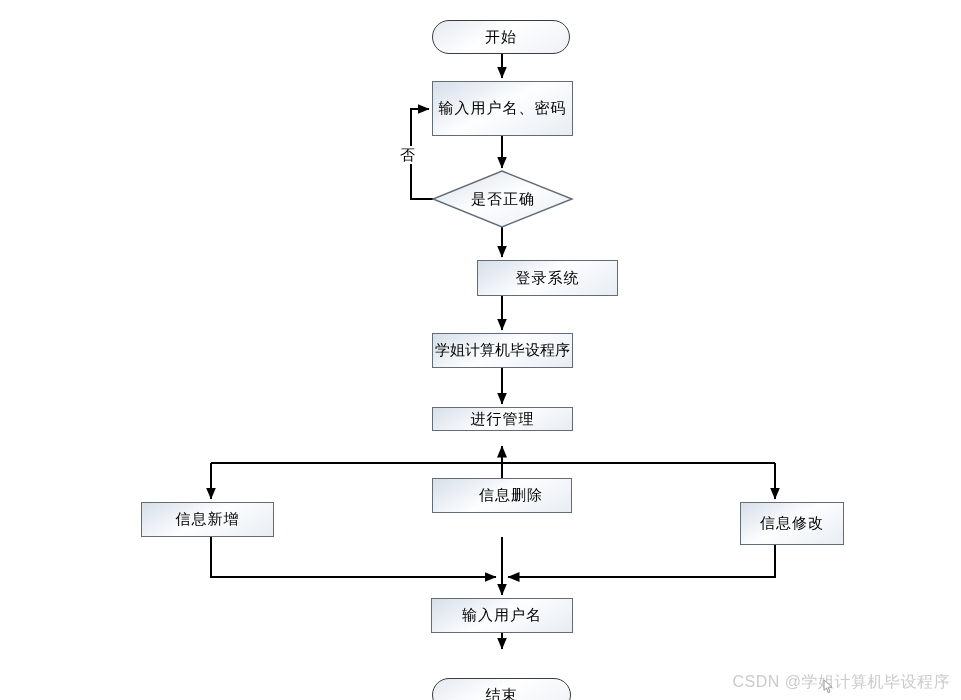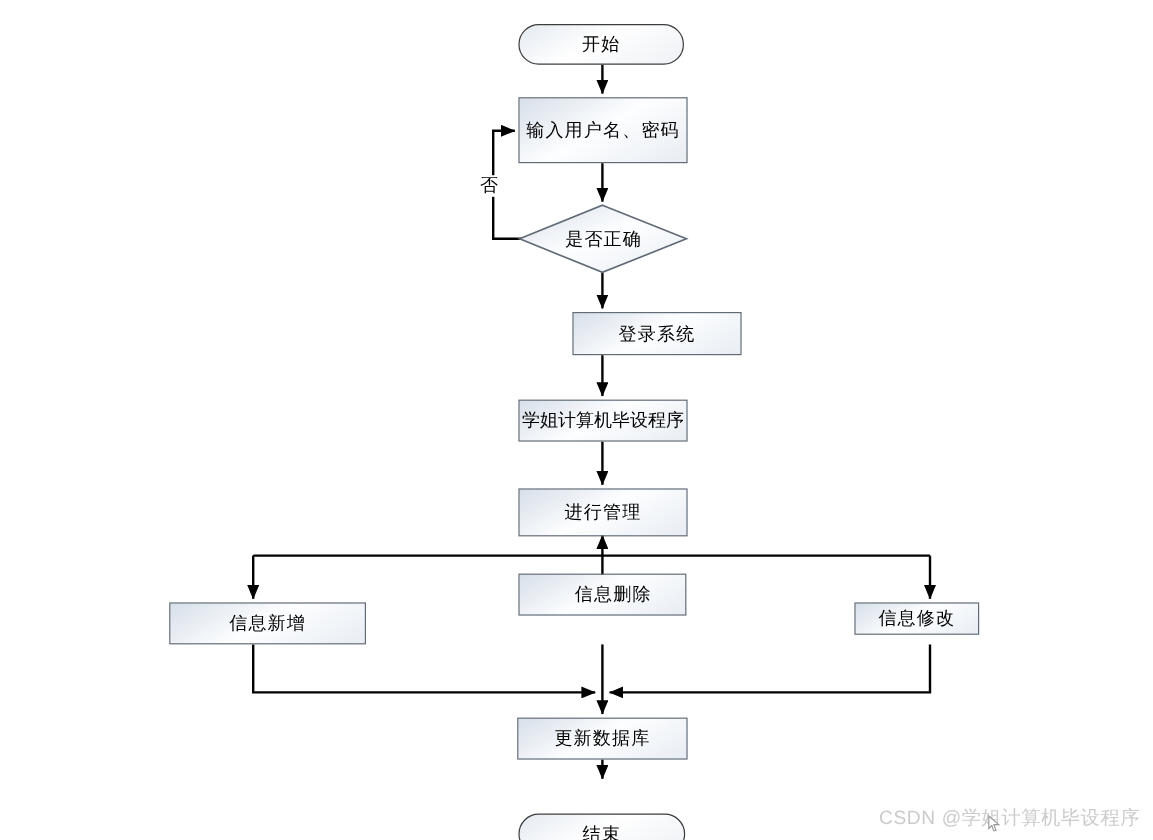--- a/index.html
+++ b/index.html
@@ -133,38 +133,38 @@
   <div class="floating-label" style="left:398px; top:146px;">否</div>
 
   <div class="node" style="left:432px; top:260px; width:141px; height:36px;margin-left:45px;">
     <span>登录系统</span>
   </div>
 
   <div class="node" style="left:432px; top:333px; width:141px; height:35px; letter-spacing:0;">
     <span>学姐计算机毕设程序</span>
   </div>
 
-  <div class="node" style="left:432px; top:407px; width:141px; height:40px;text-align:center;">
+  <div class="node" style="left:432px; top:407px; width:141px; height:24px;text-align:center;">
     <span>进行管理</span>
   </div>
 
-  <div class="node" style="left:141px; top:502px; width:164px; height:35px;">
+  <div class="node" style="left:141px; top:502px; width:133px; height:35px;">
     <span>信息新增</span>
   </div>
 
   <div class="node" style="left:432px; top:478px; width:140px; height:35px;padding-left:18px;">
     <span>信息删除</span>
   </div>
 
-  <div class="node" style="left:712px; top:502px; width:104px; height:27px;">
+  <div class="node" style="left:740px; top:502px; width:104px; height:43px;">
     <span>信息修改</span>
   </div>
 
   <div class="node" style="left:431px; top:598px; width:142px; height:35px;">
-    <span>更新数据库</span>
+    <span>输入用户名</span>
   </div>
 
   <div class="node terminator" style="left:432px; top:652px; width:139px; height:34px;margin-top:26px;">
     <span>结束</span>
   </div>
 
   <div id="watermark">
     <span>CSDN @学姐计算机毕设程序</span>
   </div>
 

